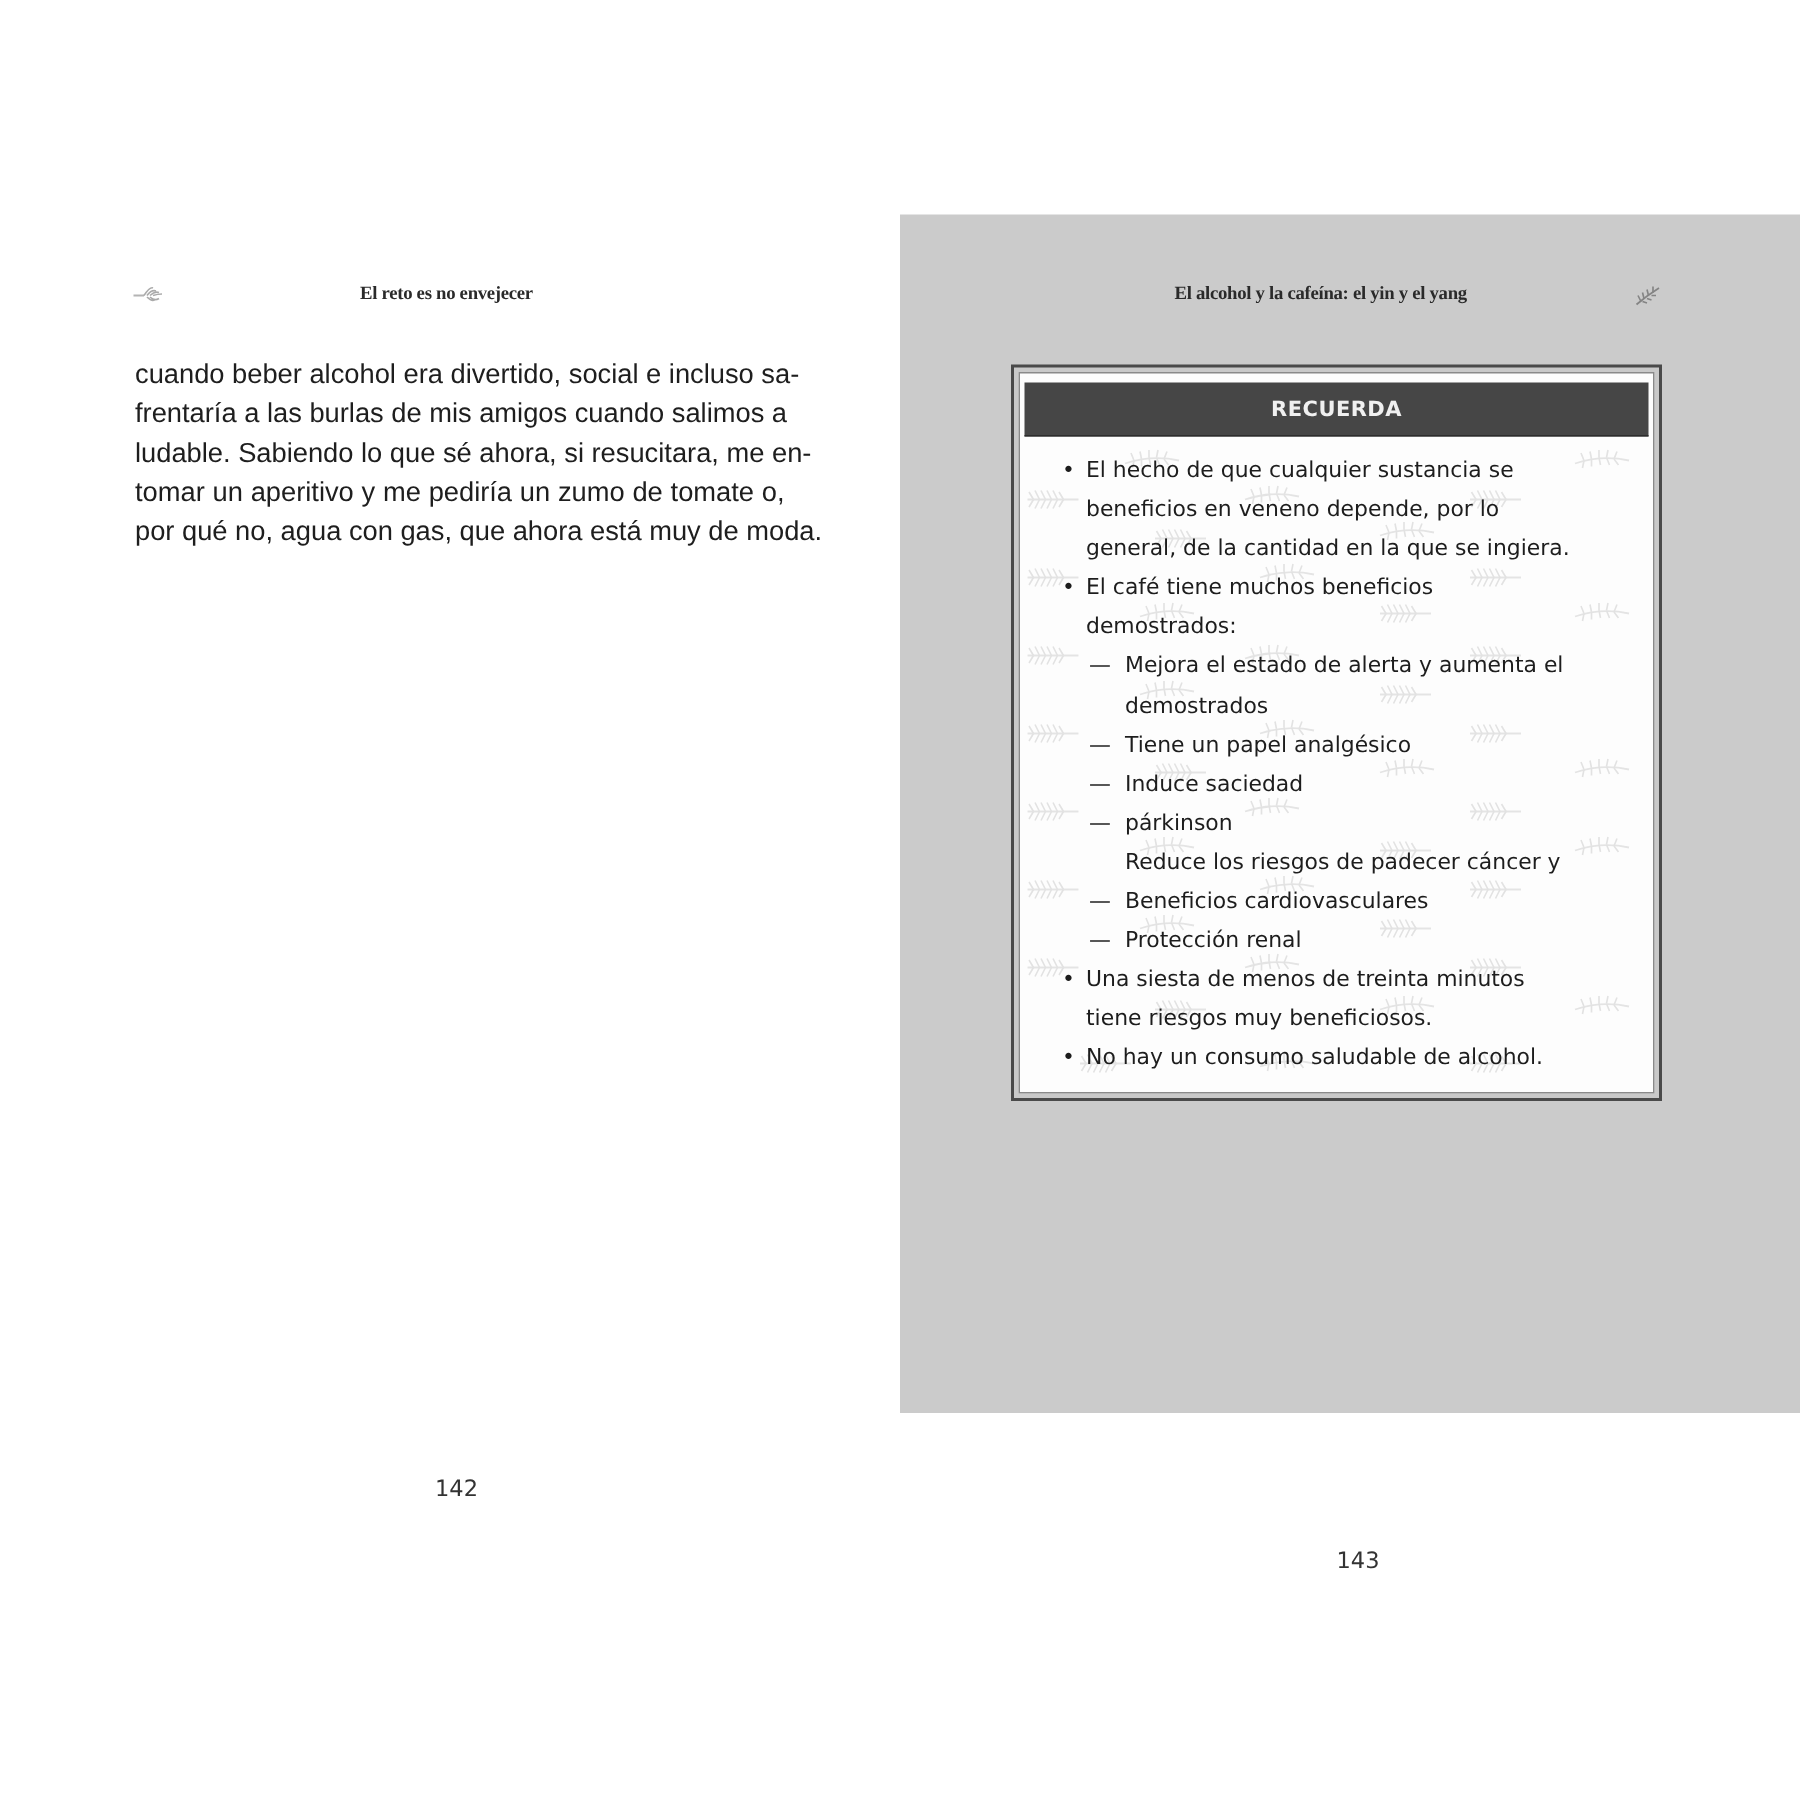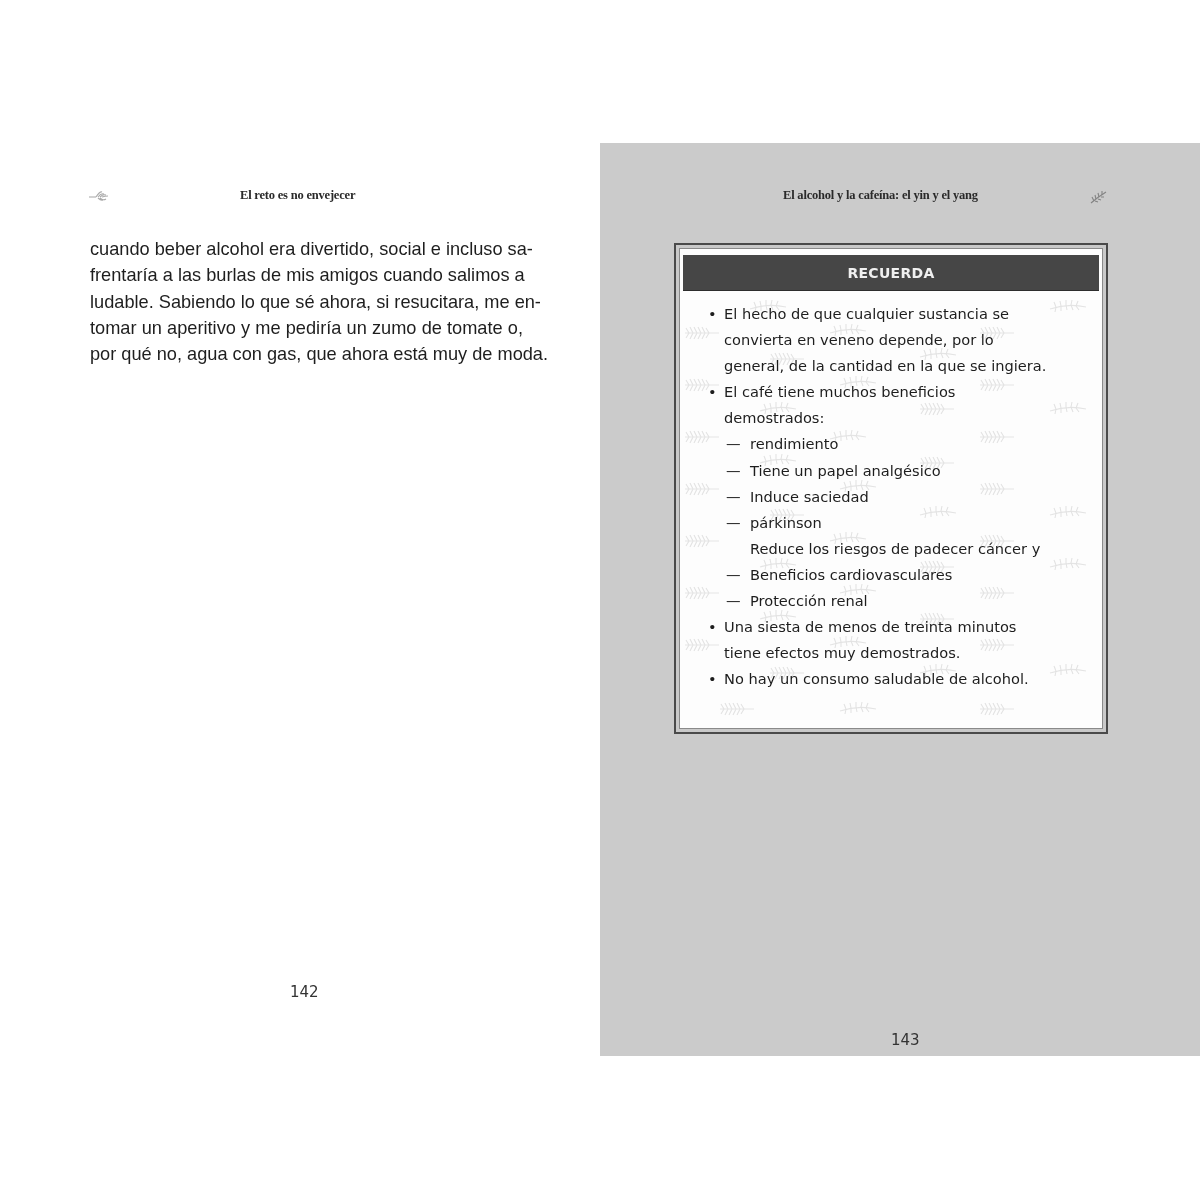--- a/index.html
+++ b/index.html
@@ -67,21 +67,21 @@
       font-size: 15px;
       color: #333333;
     }
 
     
     .page-right {
       position: absolute;
       left: 600px;
       top: 143px;
       width: 600px;
-      height: 913px;
+      height: 799px;
       background: #cbcbcb;
     }
     .running-head-right {
       position: absolute;
       left: 183px;
       top: 45px;
       font-family: "Liberation Serif", serif;
       font-size: 12.5px;
       font-weight: bold;
       color: #2a2a2a;
@@ -291,31 +291,32 @@
         </svg>
 
         <div class="recuerda-header">
           <span class="recuerda-title">RECUERDA</span>
         </div>
 
         <ul class="recuerda-list">
           <li class="bullet-item">
             <span class="bullet">•</span>
             <span class="item-text">El hecho de que cualquier sustancia se</span>
-            <span class="item-text">convierta en veneno depende, por lo</span>
+            <span class="item-text">beneficios en veneno depende, por lo</span>
             <span class="item-text">general, de la cantidad en la que se ingiera.</span>
           </li>
           <li class="bullet-item">
             <span class="bullet">•</span>
             <span class="item-text">El café tiene muchos beneficios</span>
             <span class="item-text">demostrados:</span>
             <ul class="sub-list">
               <li class="sub-item">
                 <span class="dash">—</span>
-                <span class="item-text">rendimiento</span>
+                <span class="item-text">Mejora el estado de alerta y aumenta el</span>
+                <span class="item-text">demostrados</span>
               </li>
               <li class="sub-item">
                 <span class="dash">—</span>
                 <span class="item-text">Tiene un papel analgésico</span>
               </li>
               <li class="sub-item">
                 <span class="dash">—</span>
                 <span class="item-text">Induce saciedad</span>
               </li>
               <li class="sub-item">
@@ -329,21 +330,21 @@
               </li>
               <li class="sub-item">
                 <span class="dash">—</span>
                 <span class="item-text">Protección renal</span>
               </li>
             </ul>
           </li>
           <li class="bullet-item">
             <span class="bullet">•</span>
             <span class="item-text">Una siesta de menos de treinta minutos</span>
-            <span class="item-text">tiene efectos muy demostrados.</span>
+            <span class="item-text">tiene riesgos muy beneficiosos.</span>
           </li>
           <li class="bullet-item">
             <span class="bullet">•</span>
             <span class="item-text">No hay un consumo saludable de alcohol.</span>
           </li>
         </ul>
       </div>
     </div>
 
     <div class="folio-right">143</div>

